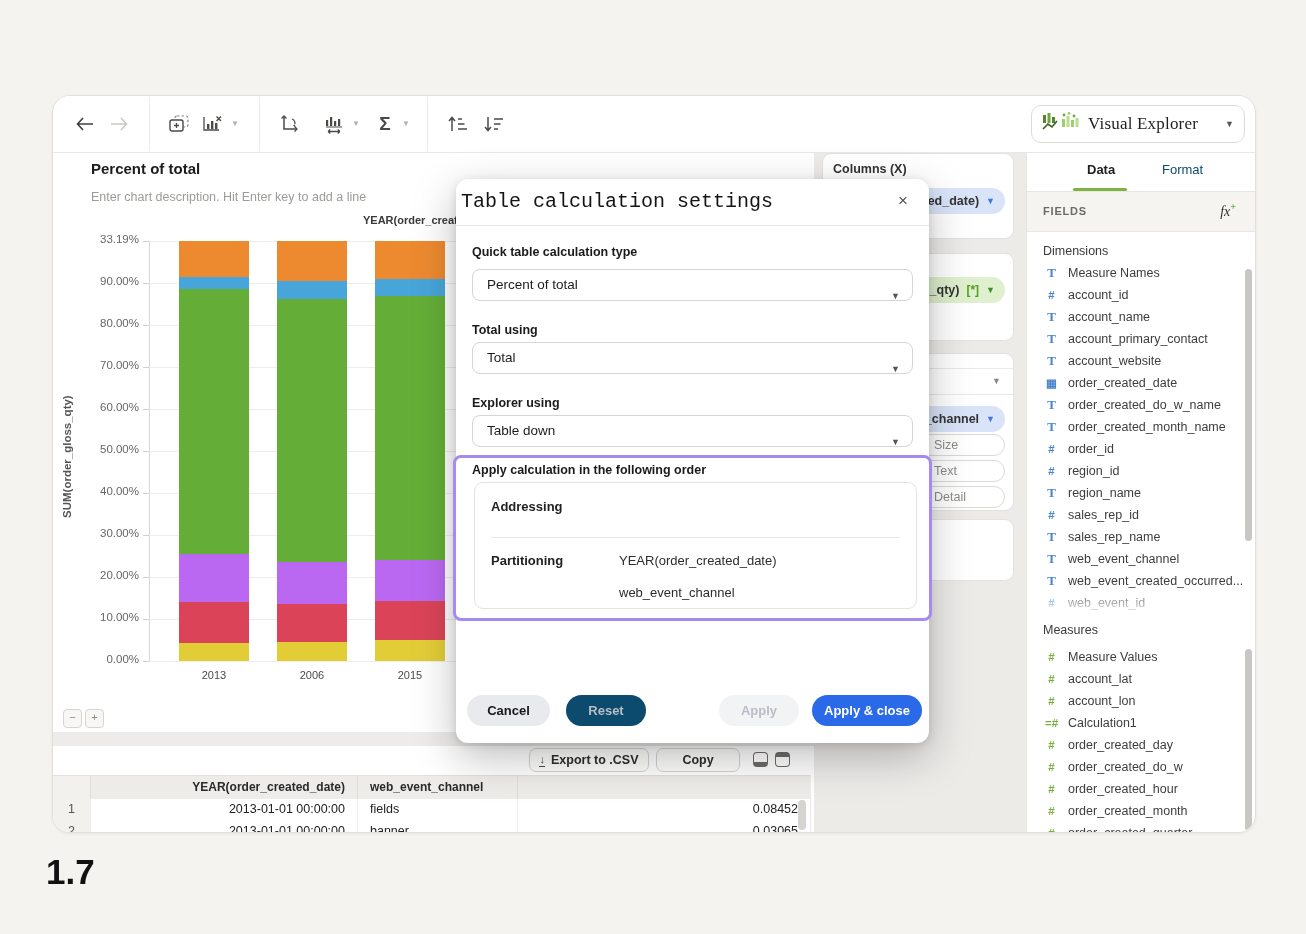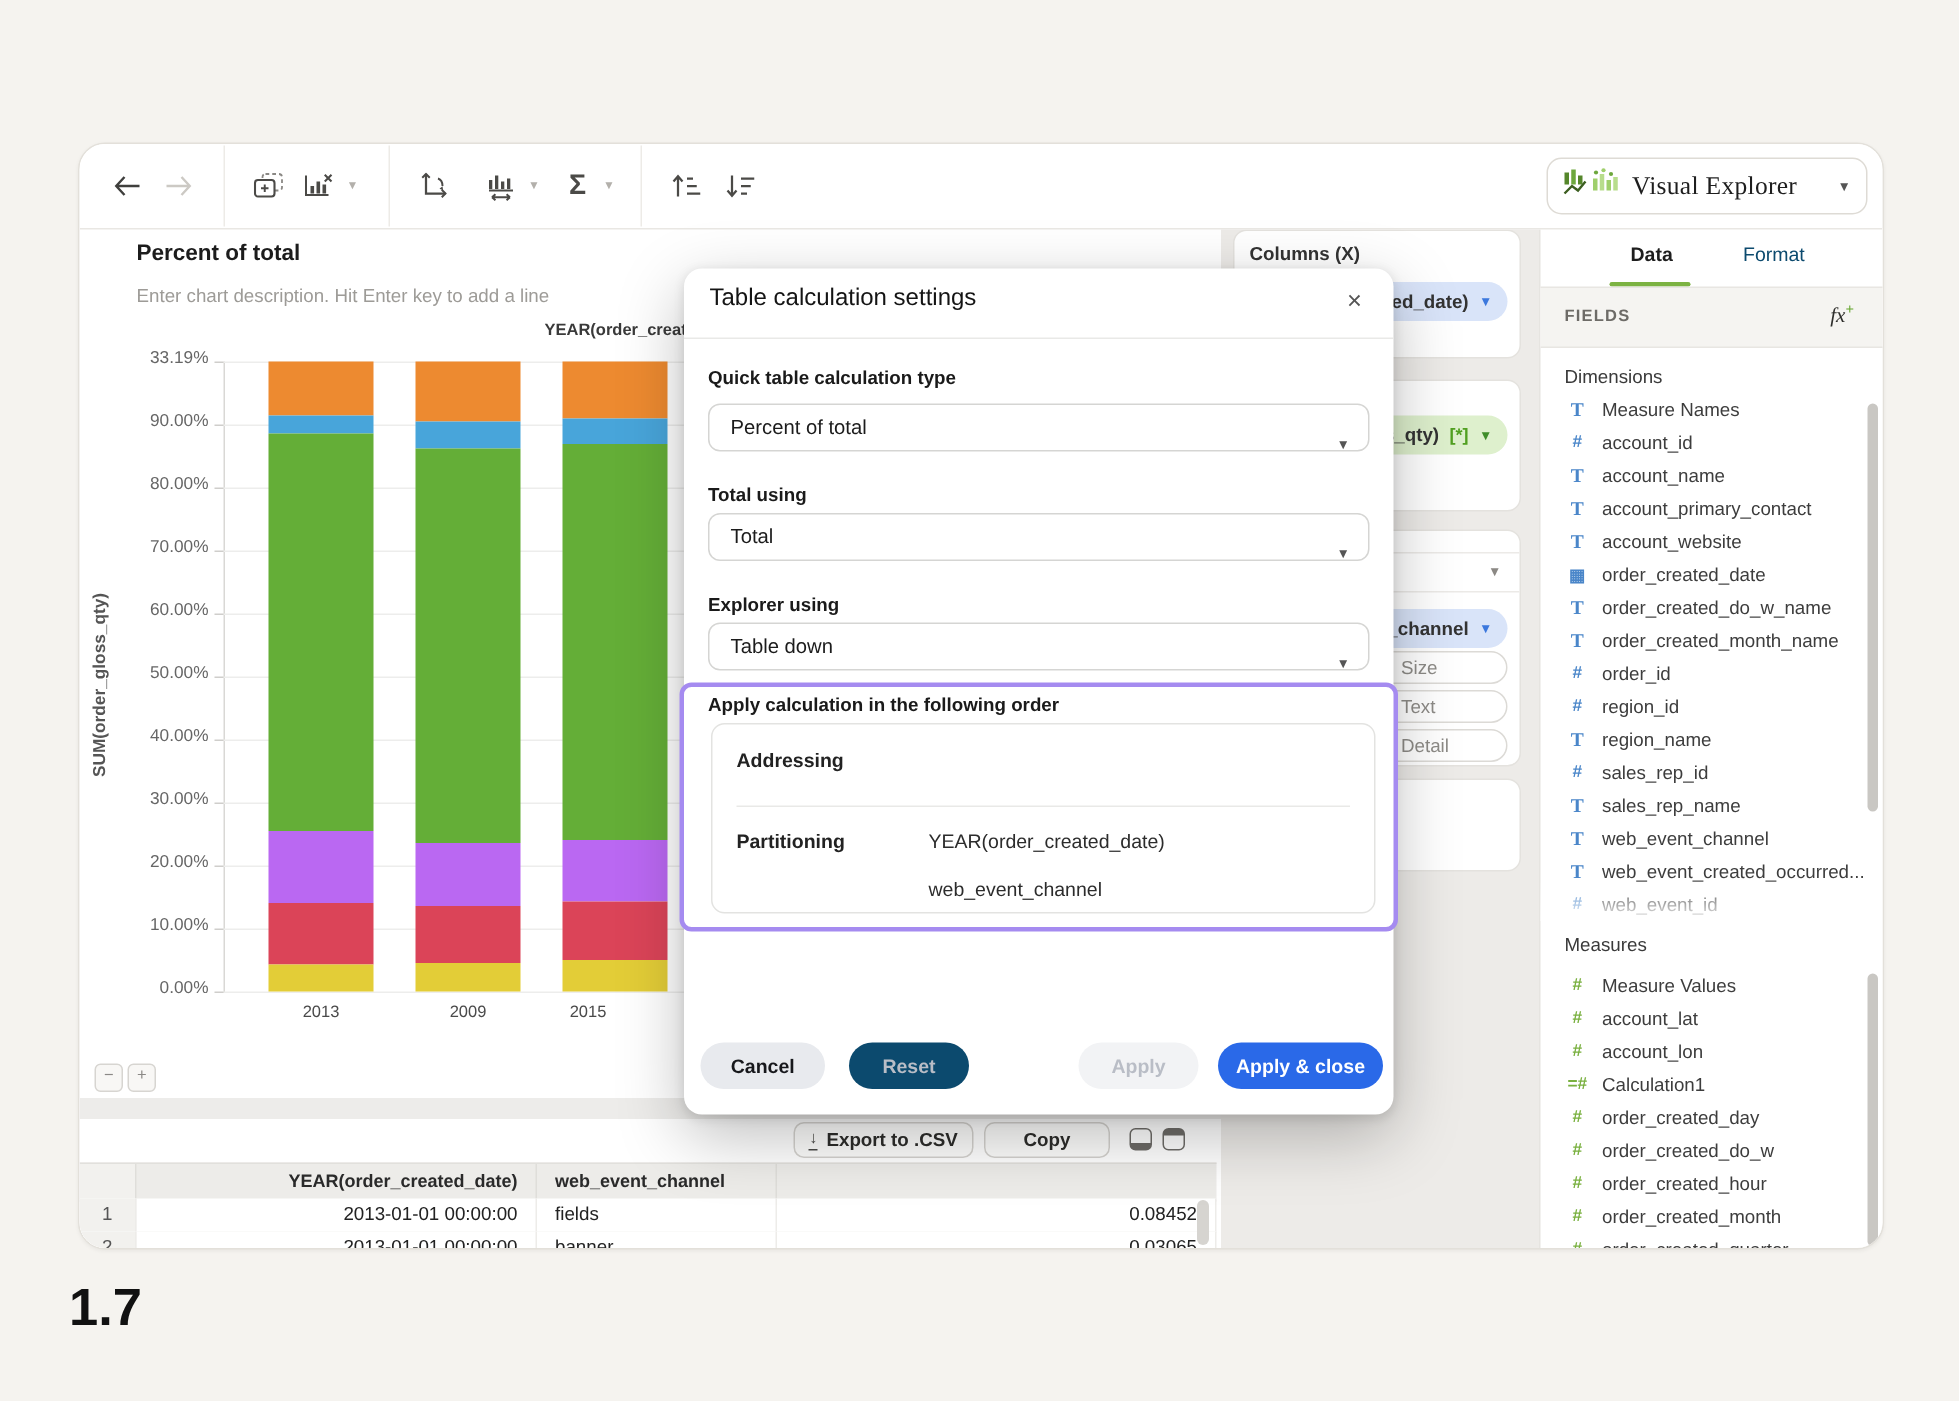--- a/index.html
+++ b/index.html
@@ -78,21 +78,21 @@
   #meas-list .fi-icon{color:#79b03f}
   .fi-serif{font-family:"Liberation Serif",serif;font-size:13px}
   #dim-list{position:absolute;left:0;top:110px;width:216px;height:352px;overflow:hidden}
   #dim-fade{position:absolute;left:0;top:434px;width:216px;height:28px;background:linear-gradient(rgba(255,255,255,0),rgba(255,255,255,.92))}
   #meas-list{position:absolute;left:0;top:494px;width:216px;height:186px;overflow:hidden}
   .sb-scroll{position:absolute;left:218px;width:7px;border-radius:4px;background:#c9c7c3}
   
   #modal{position:absolute;left:403px;top:27px;width:473px;height:564px;background:#fff;border-radius:12px;
     box-shadow:0 14px 44px rgba(0,0,0,.26),0 2px 8px rgba(0,0,0,.12);z-index:50}
   #modal-header{position:absolute;left:0;top:0;width:100%;height:47px;border-bottom:1px solid #e9e9e7;box-sizing:border-box}
-  #modal-title{position:absolute;left:17px;top:11px;font-family:Liberation Sans, sans-serif;font-size:16px;color:#141414}
+  #modal-title{position:absolute;left:5px;top:11px;font-family:Liberation Mono, monospace;font-size:20px;color:#141414}
   #modal-close{position:absolute;right:16px;top:12px;font-size:17px;color:#555;width:20px;text-align:center}
   .m-label{position:absolute;left:16px;font-size:12.5px;font-weight:bold;color:#1a1a1a}
   .m-select{position:absolute;left:16px;width:441px;height:32px;border:1px solid #d5d5d3;border-radius:8px;box-sizing:border-box;
     font-size:13.5px;color:#1c1c1c;line-height:30px;padding:0 14px;background:#fff}
   .m-select .sel-caret{top:11px;color:#555}
   #highlight-box{position:absolute;left:-3px;top:276px;width:479px;height:166px;border:3px solid #a58bf0;border-radius:8px;box-sizing:border-box;background:#fff}
   #order-card{position:absolute;left:18px;top:303px;width:443px;height:127px;border:1px solid #e3e3e1;border-radius:9px;box-sizing:border-box;background:#fff}
   .oc-head{position:absolute;left:16px;font-size:13px;font-weight:bold;color:#222}
   .oc-val{position:absolute;left:144px;font-size:13px;color:#2c2c2c}
   #oc-divider{position:absolute;left:16px;top:54px;width:409px;height:1px;background:#e9e9e7}
@@ -248,30 +248,30 @@
           </div>
           <div class="xtick" style="left:126px">2013</div>
           <div class="bar" style="left:224px;top:89px;height:420px">
             <div style="height:19.3px;background:#e3cd37;flex:0 0 auto"></div>
             <div style="height:38.2px;background:#db4458;flex:0 0 auto"></div>
             <div style="height:42.0px;background:#ba68f2;flex:0 0 auto"></div>
             <div style="height:262.9px;background:#64ae37;flex:0 0 auto"></div>
             <div style="height:17.2px;background:#48a5da;flex:0 0 auto"></div>
             <div style="height:40.3px;background:#ed8a30;flex:0 0 auto"></div>
           </div>
-          <div class="xtick" style="left:224px">2009</div>
+          <div class="xtick" style="left:224px">2006</div>
           <div class="bar" style="left:322px;top:89px;height:420px">
             <div style="height:20.6px;background:#e3cd37;flex:0 0 auto"></div>
             <div style="height:39.9px;background:#db4458;flex:0 0 auto"></div>
             <div style="height:40.3px;background:#ba68f2;flex:0 0 auto"></div>
             <div style="height:264.6px;background:#64ae37;flex:0 0 auto"></div>
             <div style="height:16.8px;background:#48a5da;flex:0 0 auto"></div>
             <div style="height:37.8px;background:#ed8a30;flex:0 0 auto"></div>
           </div>
-          <div class="xtick" style="left:304px">2015</div>
+          <div class="xtick" style="left:322px">2015</div>
         </div>
       <div class="zoom-btn" style="left:10px">−</div>
       <div class="zoom-btn" style="left:32px">+</div>
 
       <div id="pane-divider">
         
       </div>
 
       <div id="table-btns">
         <div class="t-btn" style="left:476px;width:120px">

